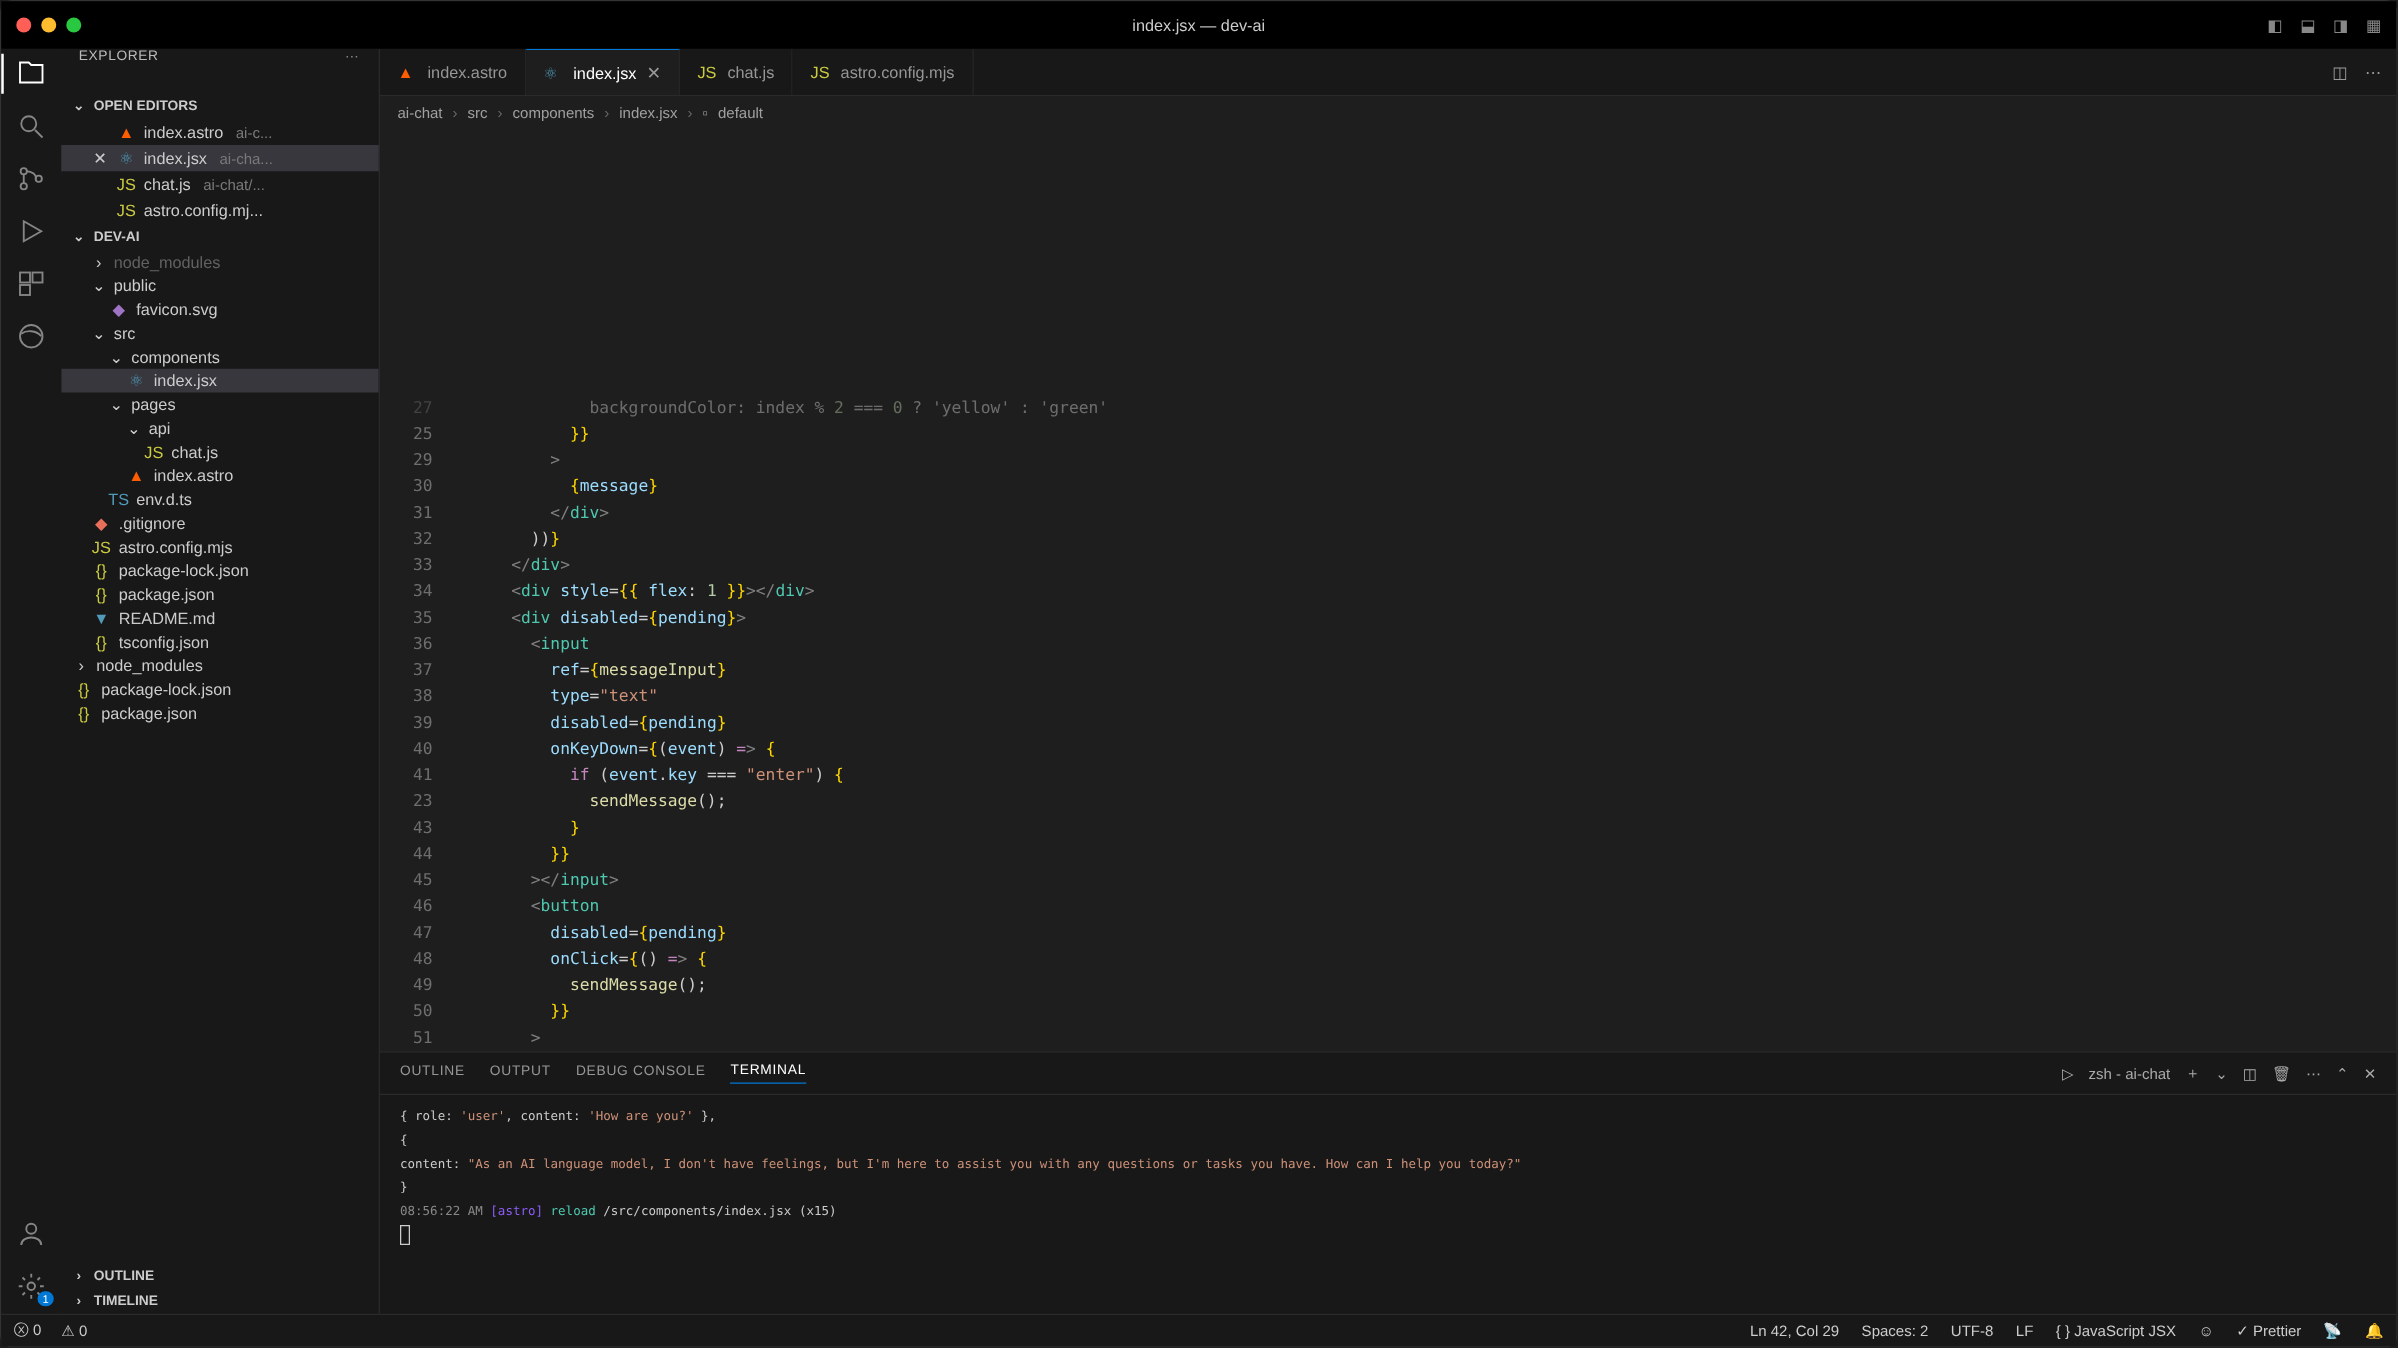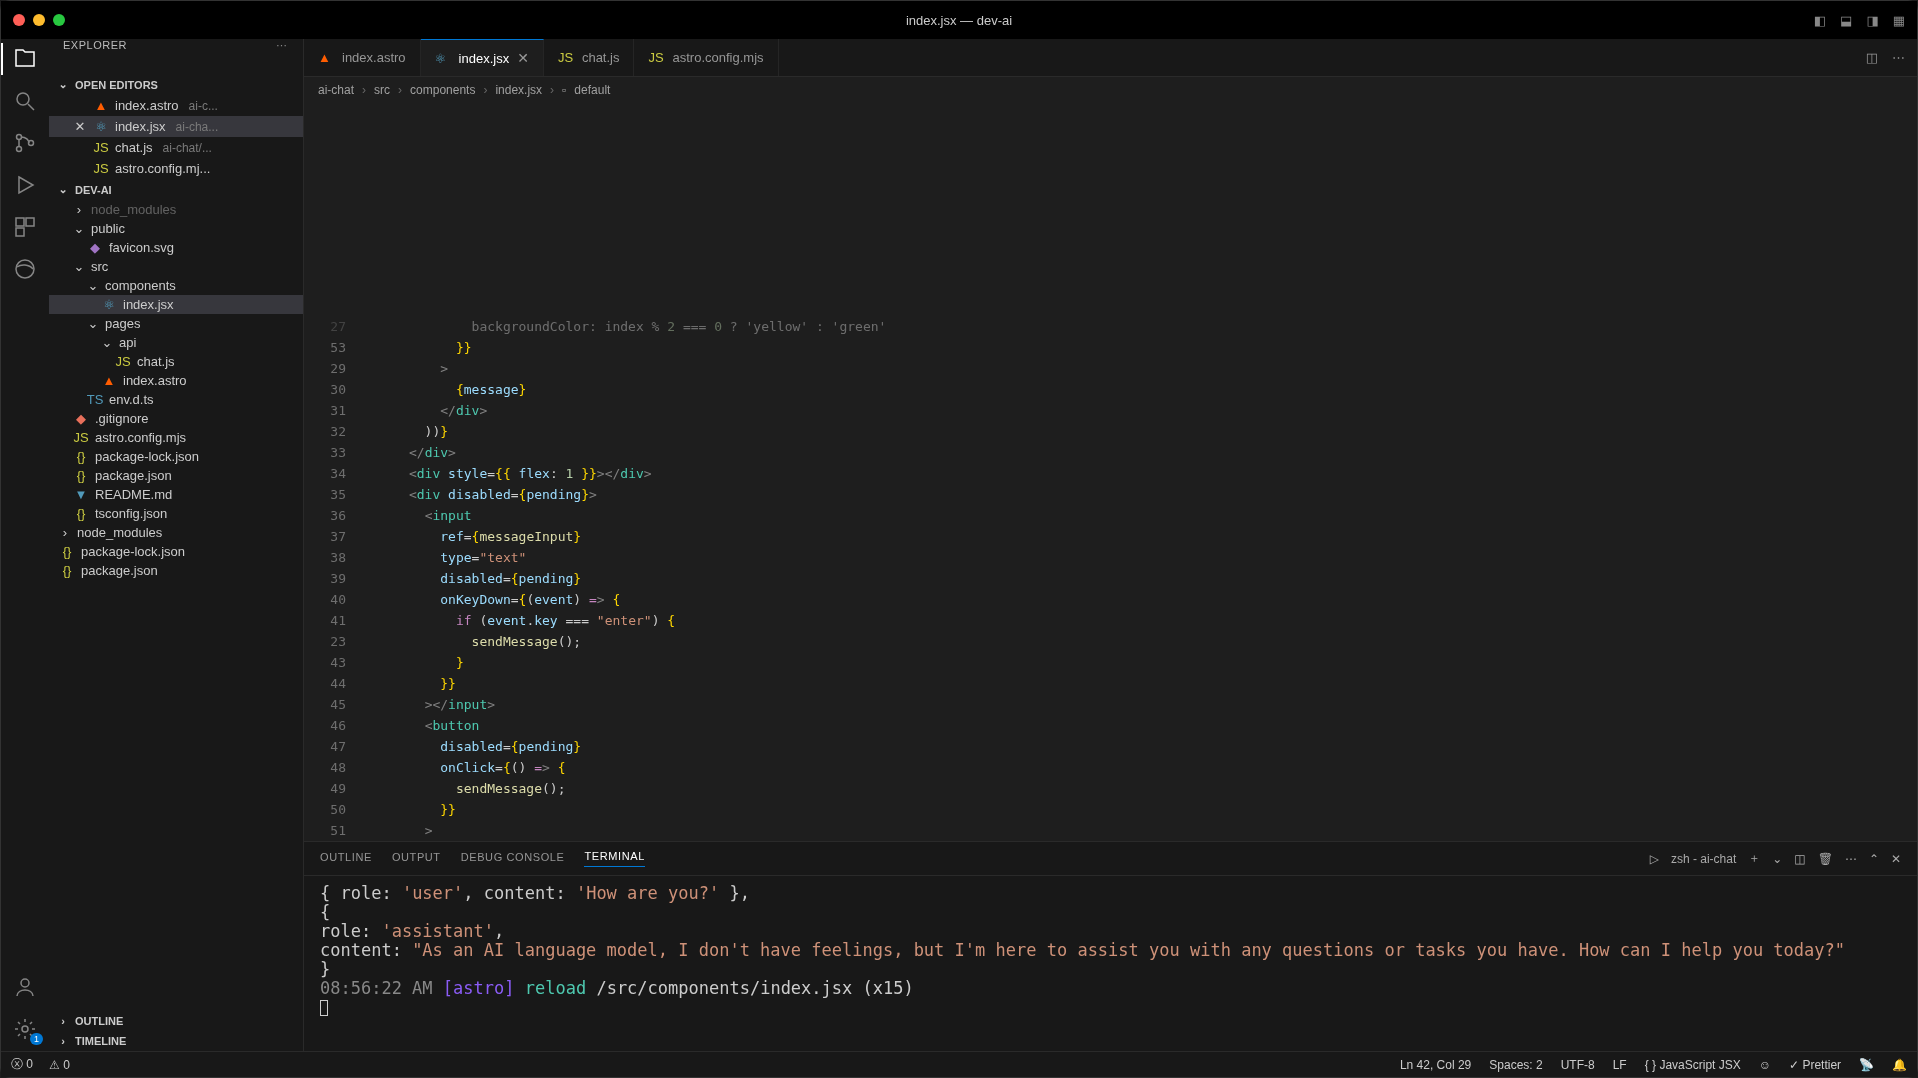--- a/index.html
+++ b/index.html
@@ -123,21 +123,21 @@
   flex-direction:column;
   background:#181818;
 }
 .panel-tabs {
   height:34px; display:flex; align-items:center; gap:20px; padding:0 16px; border-bottom:1px solid #2a2a2a;
 }
 .ptab { font-size:11px; letter-spacing:0.6px; color:#969696; cursor:pointer; padding-bottom:4px;}
 .ptab.active { color:#fff; border-bottom:1px solid #0078d4;}
 .panel-actions { margin-left:auto; display:flex; align-items:center; gap:12px; color:#aaa; font-size:12px;}
 .term {
-  flex:1; padding:8px 16px; font-family:Menlo,Consolas,monospace; font-size:17px; line-height:19px; color:#ccc; overflow:hidden;
+  flex:1; padding:8px 16px; font-family:Menlo,Consolas,monospace; font-size:10px; line-height:19px; color:#ccc; overflow:hidden;
 }
 .term .ts{color:#888}
 .term .astro{color:#8b5cf6;}
 .term .reload{color:#4ec9b0;text-align:right;}
 .term .str{color:#ce9178}
 .cursor-block { display:inline-block; width:8px; height:16px; border:1px solid #ccc; vertical-align:middle;}
 .statusbar {
   height:26px; background:#181818; border-top:1px solid #2a2a2a; display:flex; align-items:center; font-size:12px; color:#ccc; padding:0 10px; gap:16px;
 }
 .statusbar .right{margin-left:auto; display:flex; gap:18px; align-items:center;}
@@ -397,21 +397,21 @@
           <span class="sep">›</span>
           <span>index.jsx</span>
           <span class="sep">›</span>
           <span>▫ </span>
           <span>default</span>
         </div>
 
       <div class="editor-body">
         <div class="gutter" id="gutter">
             <div style="opacity:.45">27</div>
-            <div>53</div>
+            <div>25</div>
             <div>29</div>
             <div>30</div>
             <div>31</div>
             <div>32</div>
             <div>33</div>
             <div>34</div>
             <div>35</div>
             <div>36</div>
             <div>37</div>
             <div>38</div>
@@ -447,21 +447,20 @@
             <span>◫</span>
             <span>🗑</span>
             <span>⋯</span>
             <span>⌃</span>
             <span>✕</span>
           </div>
         </div>
         <div class="term" id="term">
             <div>  { role: <span class="str">'user'</span>, content: <span class="str">'How are you?'</span> },</div>
             <div>  {</div>
-            <div>    role: <span class="str">'assistant'</span>,</div>
             <div>    content: <span class="str">"As an AI language model, I don't have feelings, but I'm here to assist you with any questions or tasks you have. How can I help you today?"</span></div>
             <div>  }</div>
             <div><span class="ts">08:56:22 AM</span> <span class="astro">[astro]</span> <span class="reload">reload</span> /src/components/index.jsx (x15)</div>
             <div><span class="cursor-block"></span></div>
           </div>
       </div>
     </div>
   </div>
 
   <div class="statusbar">

